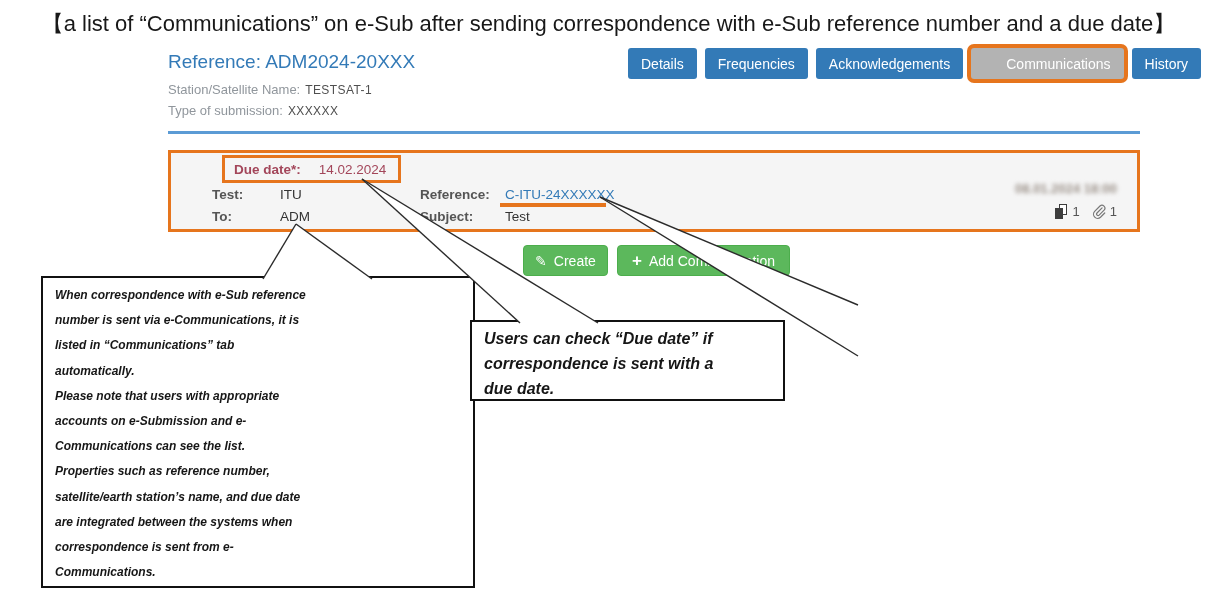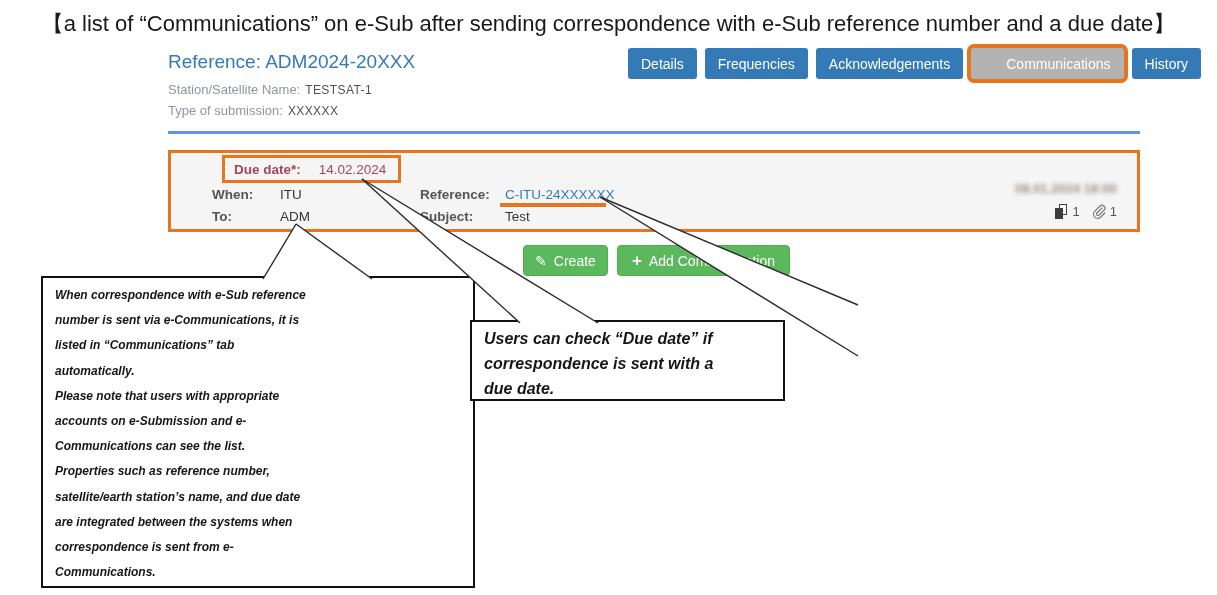--- a/index.html
+++ b/index.html
@@ -93,21 +93,21 @@
   </div>
 
   <div class="divider"></div>
 
   <div class="comm-row">
     <div class="due-box">
       <span class="due-label">Due date*:</span>
       <span class="due-value">14.02.2024</span>
     </div>
 
-    <span class="fld-label" style="left:41px; top:34px;">When:</span>
+    <span class="fld-label" style="left:41px; top:34px;">Test:</span>
     <span class="fld-value" style="left:109px; top:34px;">ITU</span>
     <span class="fld-label" style="left:41px; top:56px;">To:</span>
     <span class="fld-value" style="left:109px; top:56px;">ADM</span>
 
     <span class="fld-label" style="left:249px; top:34px;">Reference:</span>
     <a class="ref-link" style="left:334px; top:34px;">C-ITU-24XXXXXX</a>
     <div class="ref-underline"></div>
     <span class="fld-label" style="left:249px; top:56px;">Subject:</span>
     <span class="fld-value" style="left:334px; top:56px;">Test</span>
 

